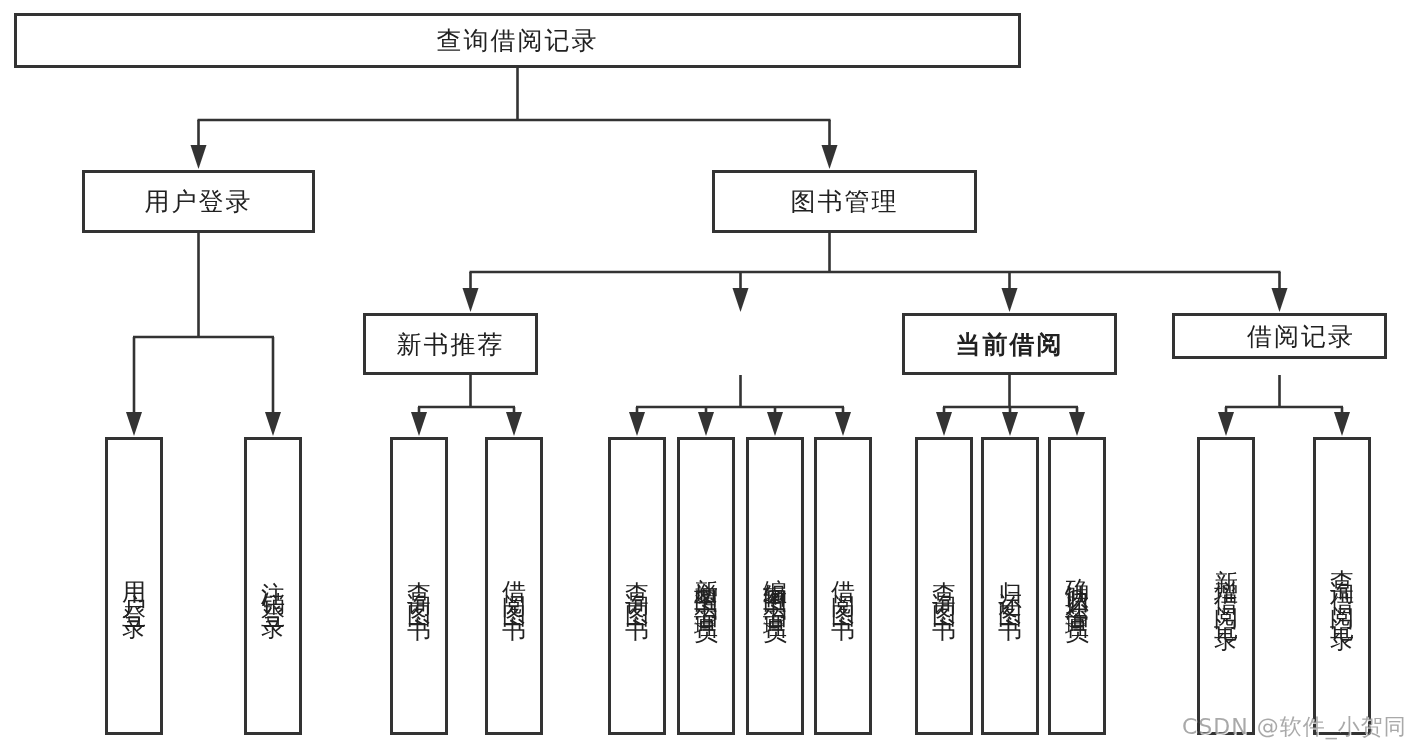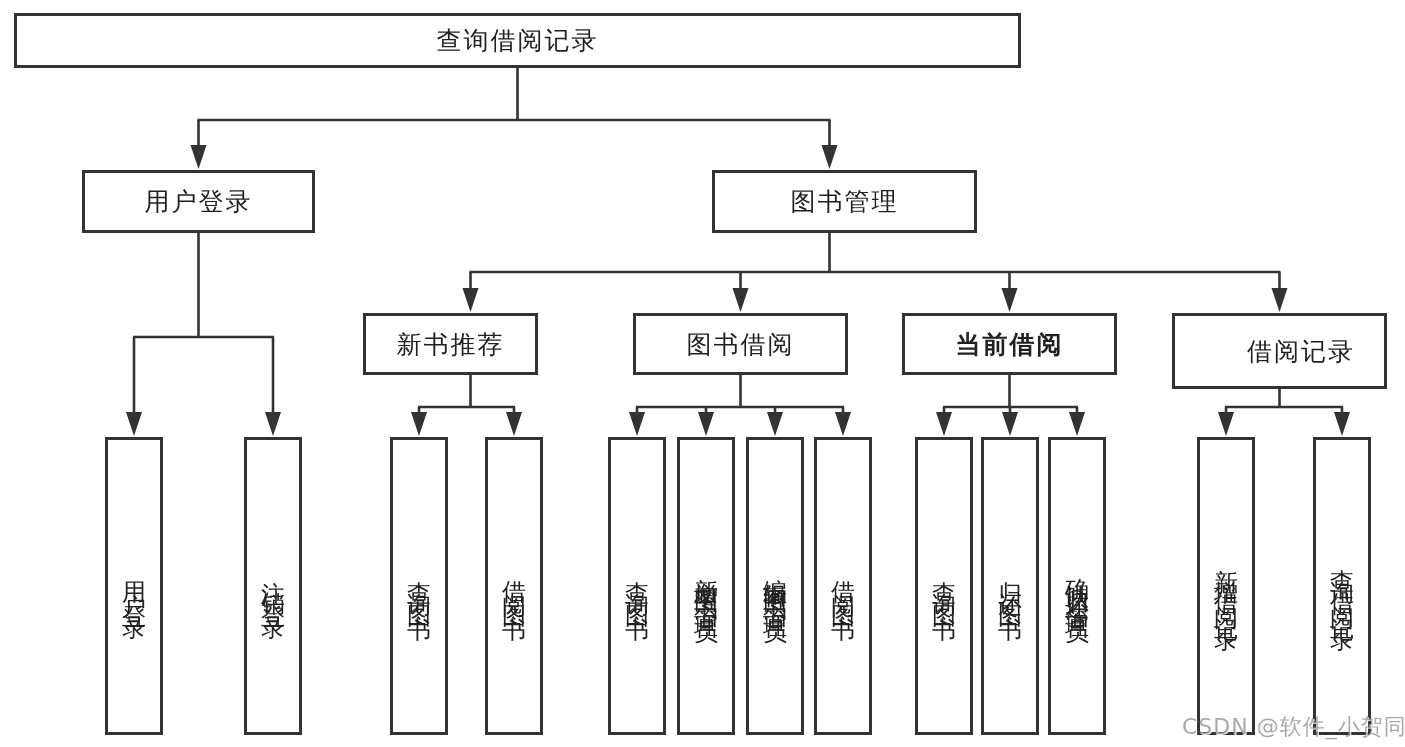--- a/index.html
+++ b/index.html
@@ -110,27 +110,24 @@
   <div class="node hbox" style="left:82px;top:170px;width:233px;height:63px;">
     <span>用户登录</span>
   </div>
   <div class="node hbox" style="left:712px;top:170px;width:265px;height:63px;">
     <span>图书管理</span>
   </div>
 
   <div class="node hbox" style="left:363px;top:313px;width:175px;height:62px;">
     <span>新书推荐</span>
   </div>
-  <div class="node hbox" style="left:633px;top:313px;width:215px;height:62px;">
-    <span>图书借阅</span>
-  </div>
   <div class="node hbox" style="left:902px;top:313px;width:215px;height:62px;font-weight:bold;">
     <span>当前借阅</span>
   </div>
-  <div class="node hbox" style="left:1172px;top:313px;width:215px;height:76px;padding-left:43px;">
+  <div class="node hbox" style="left:1172px;top:313px;width:215px;height:46px;padding-left:43px;">
     <span>借阅记录</span>
   </div>
 
   <div class="node vbox" style="left:105px;">
     <span class="vtext">用户登录</span>
   </div>
   <div class="node vbox" style="left:244px;">
     <span class="vtext">注销登录</span>
   </div>
 

